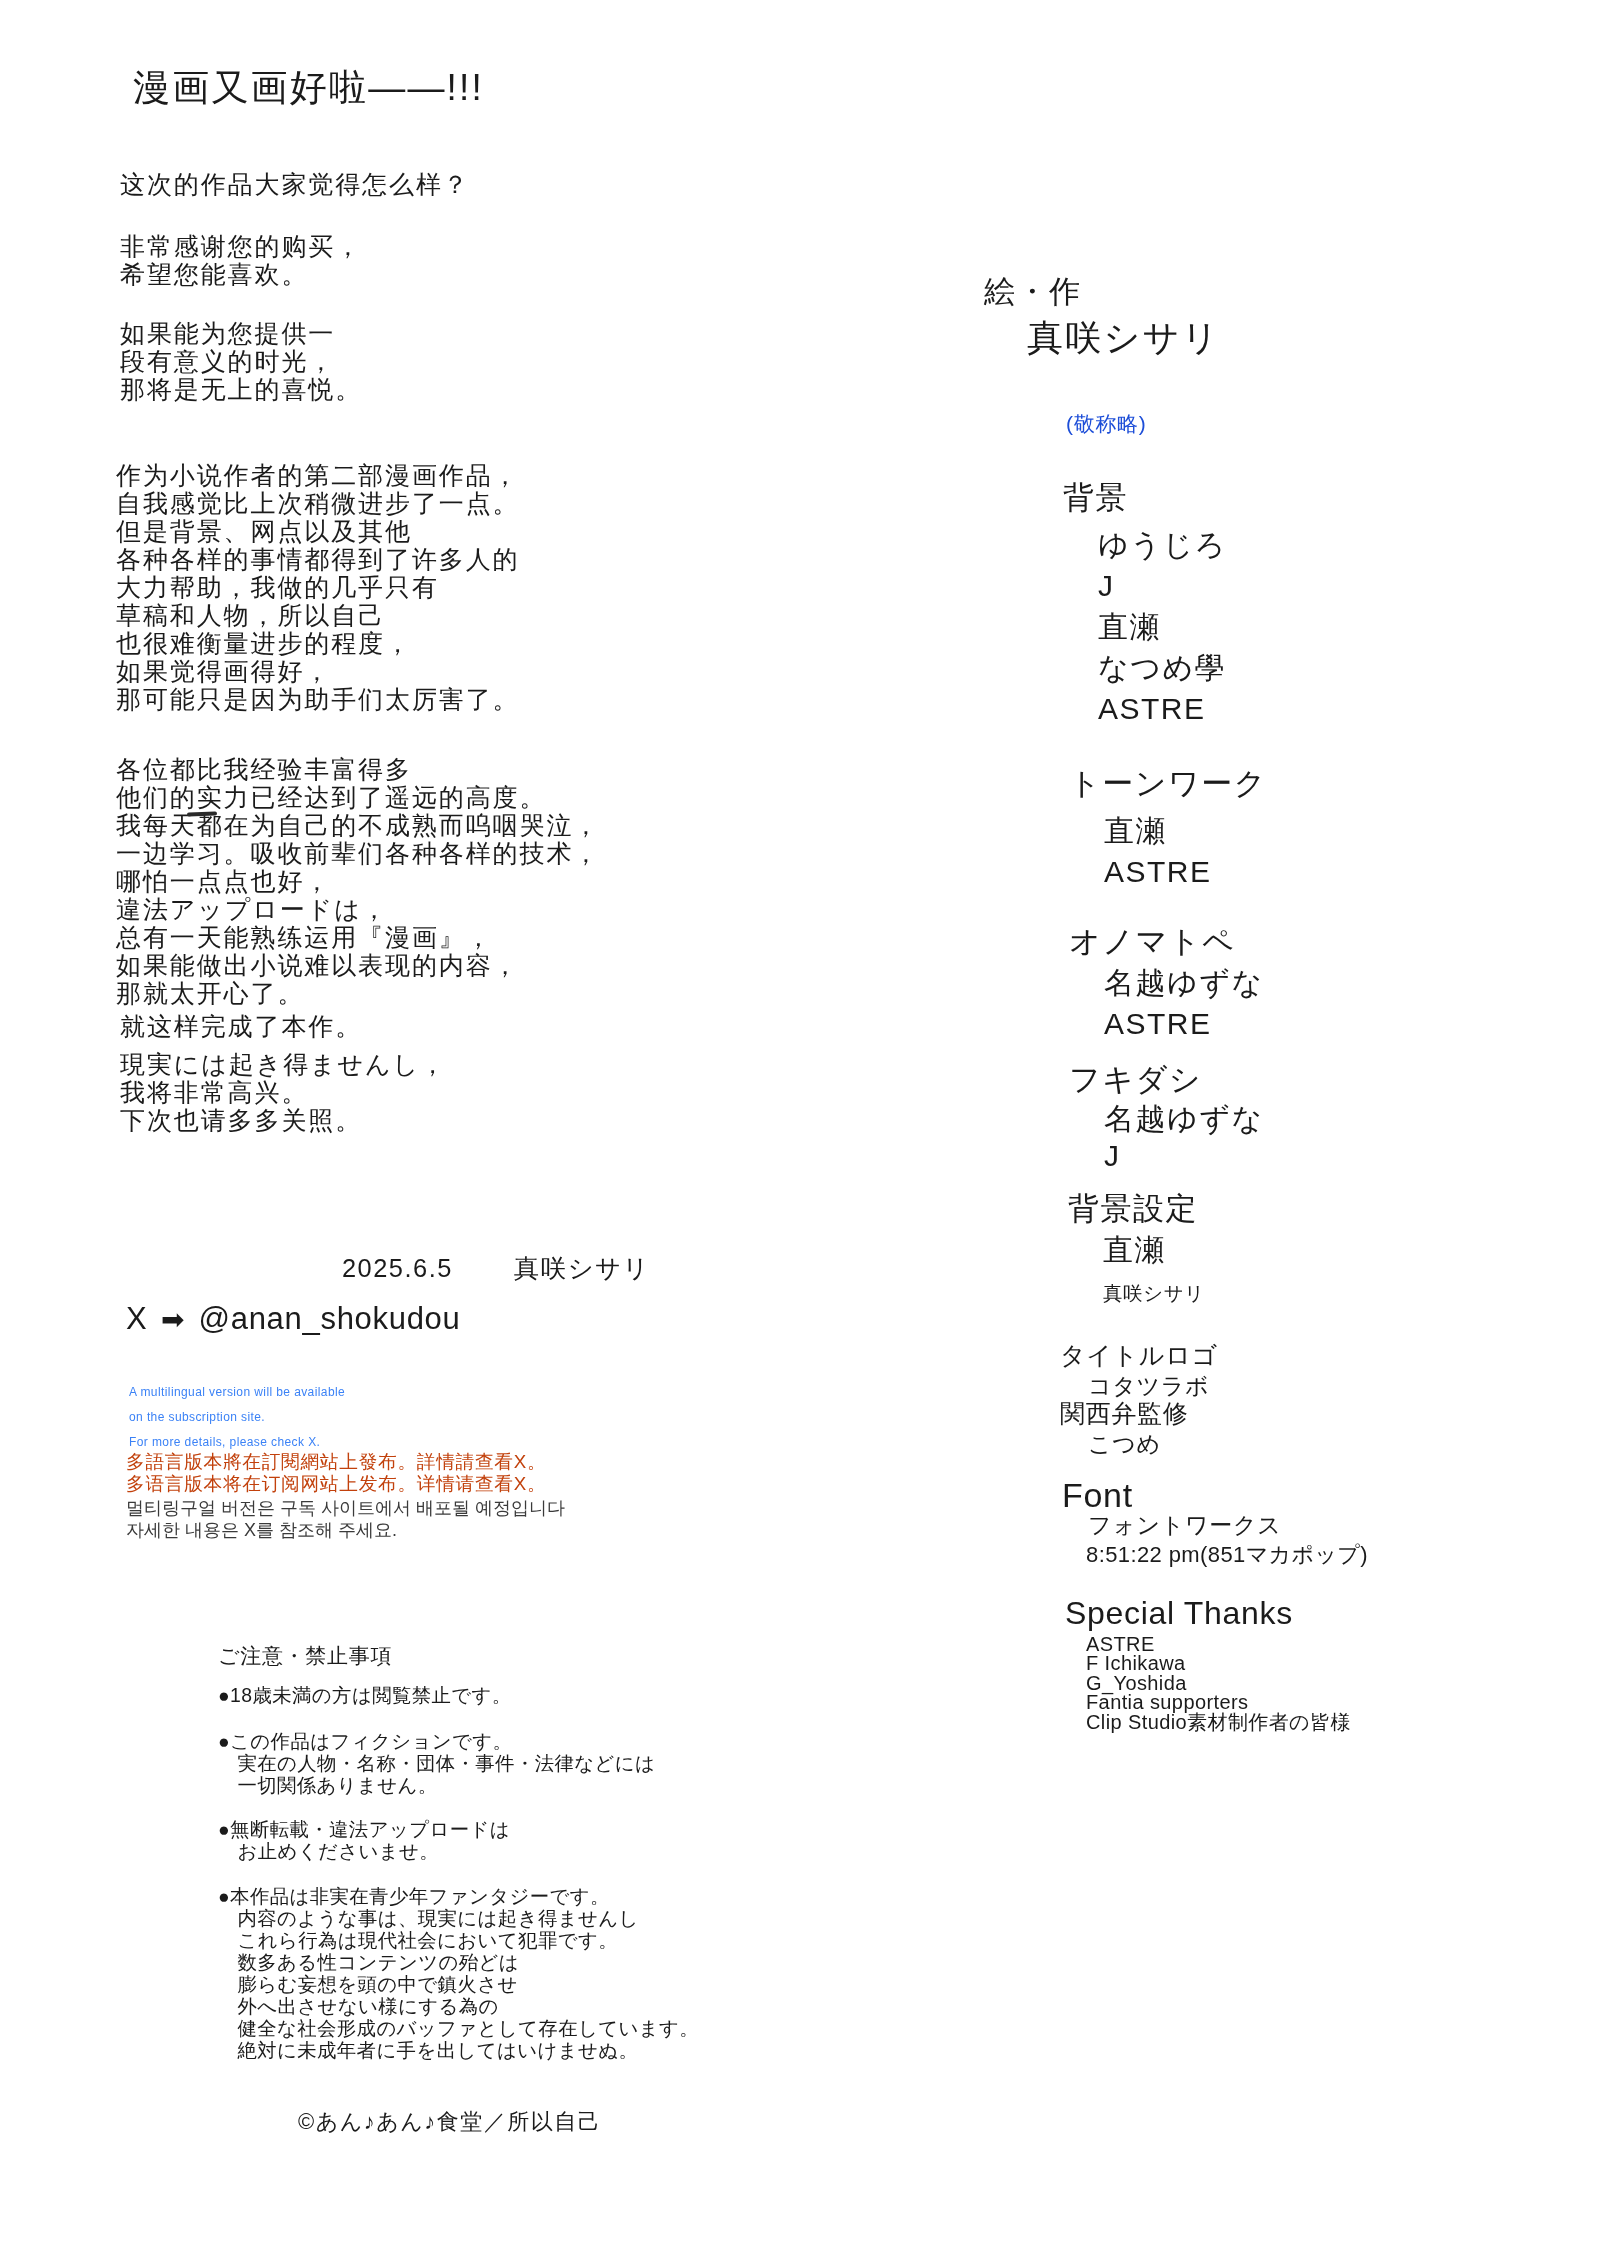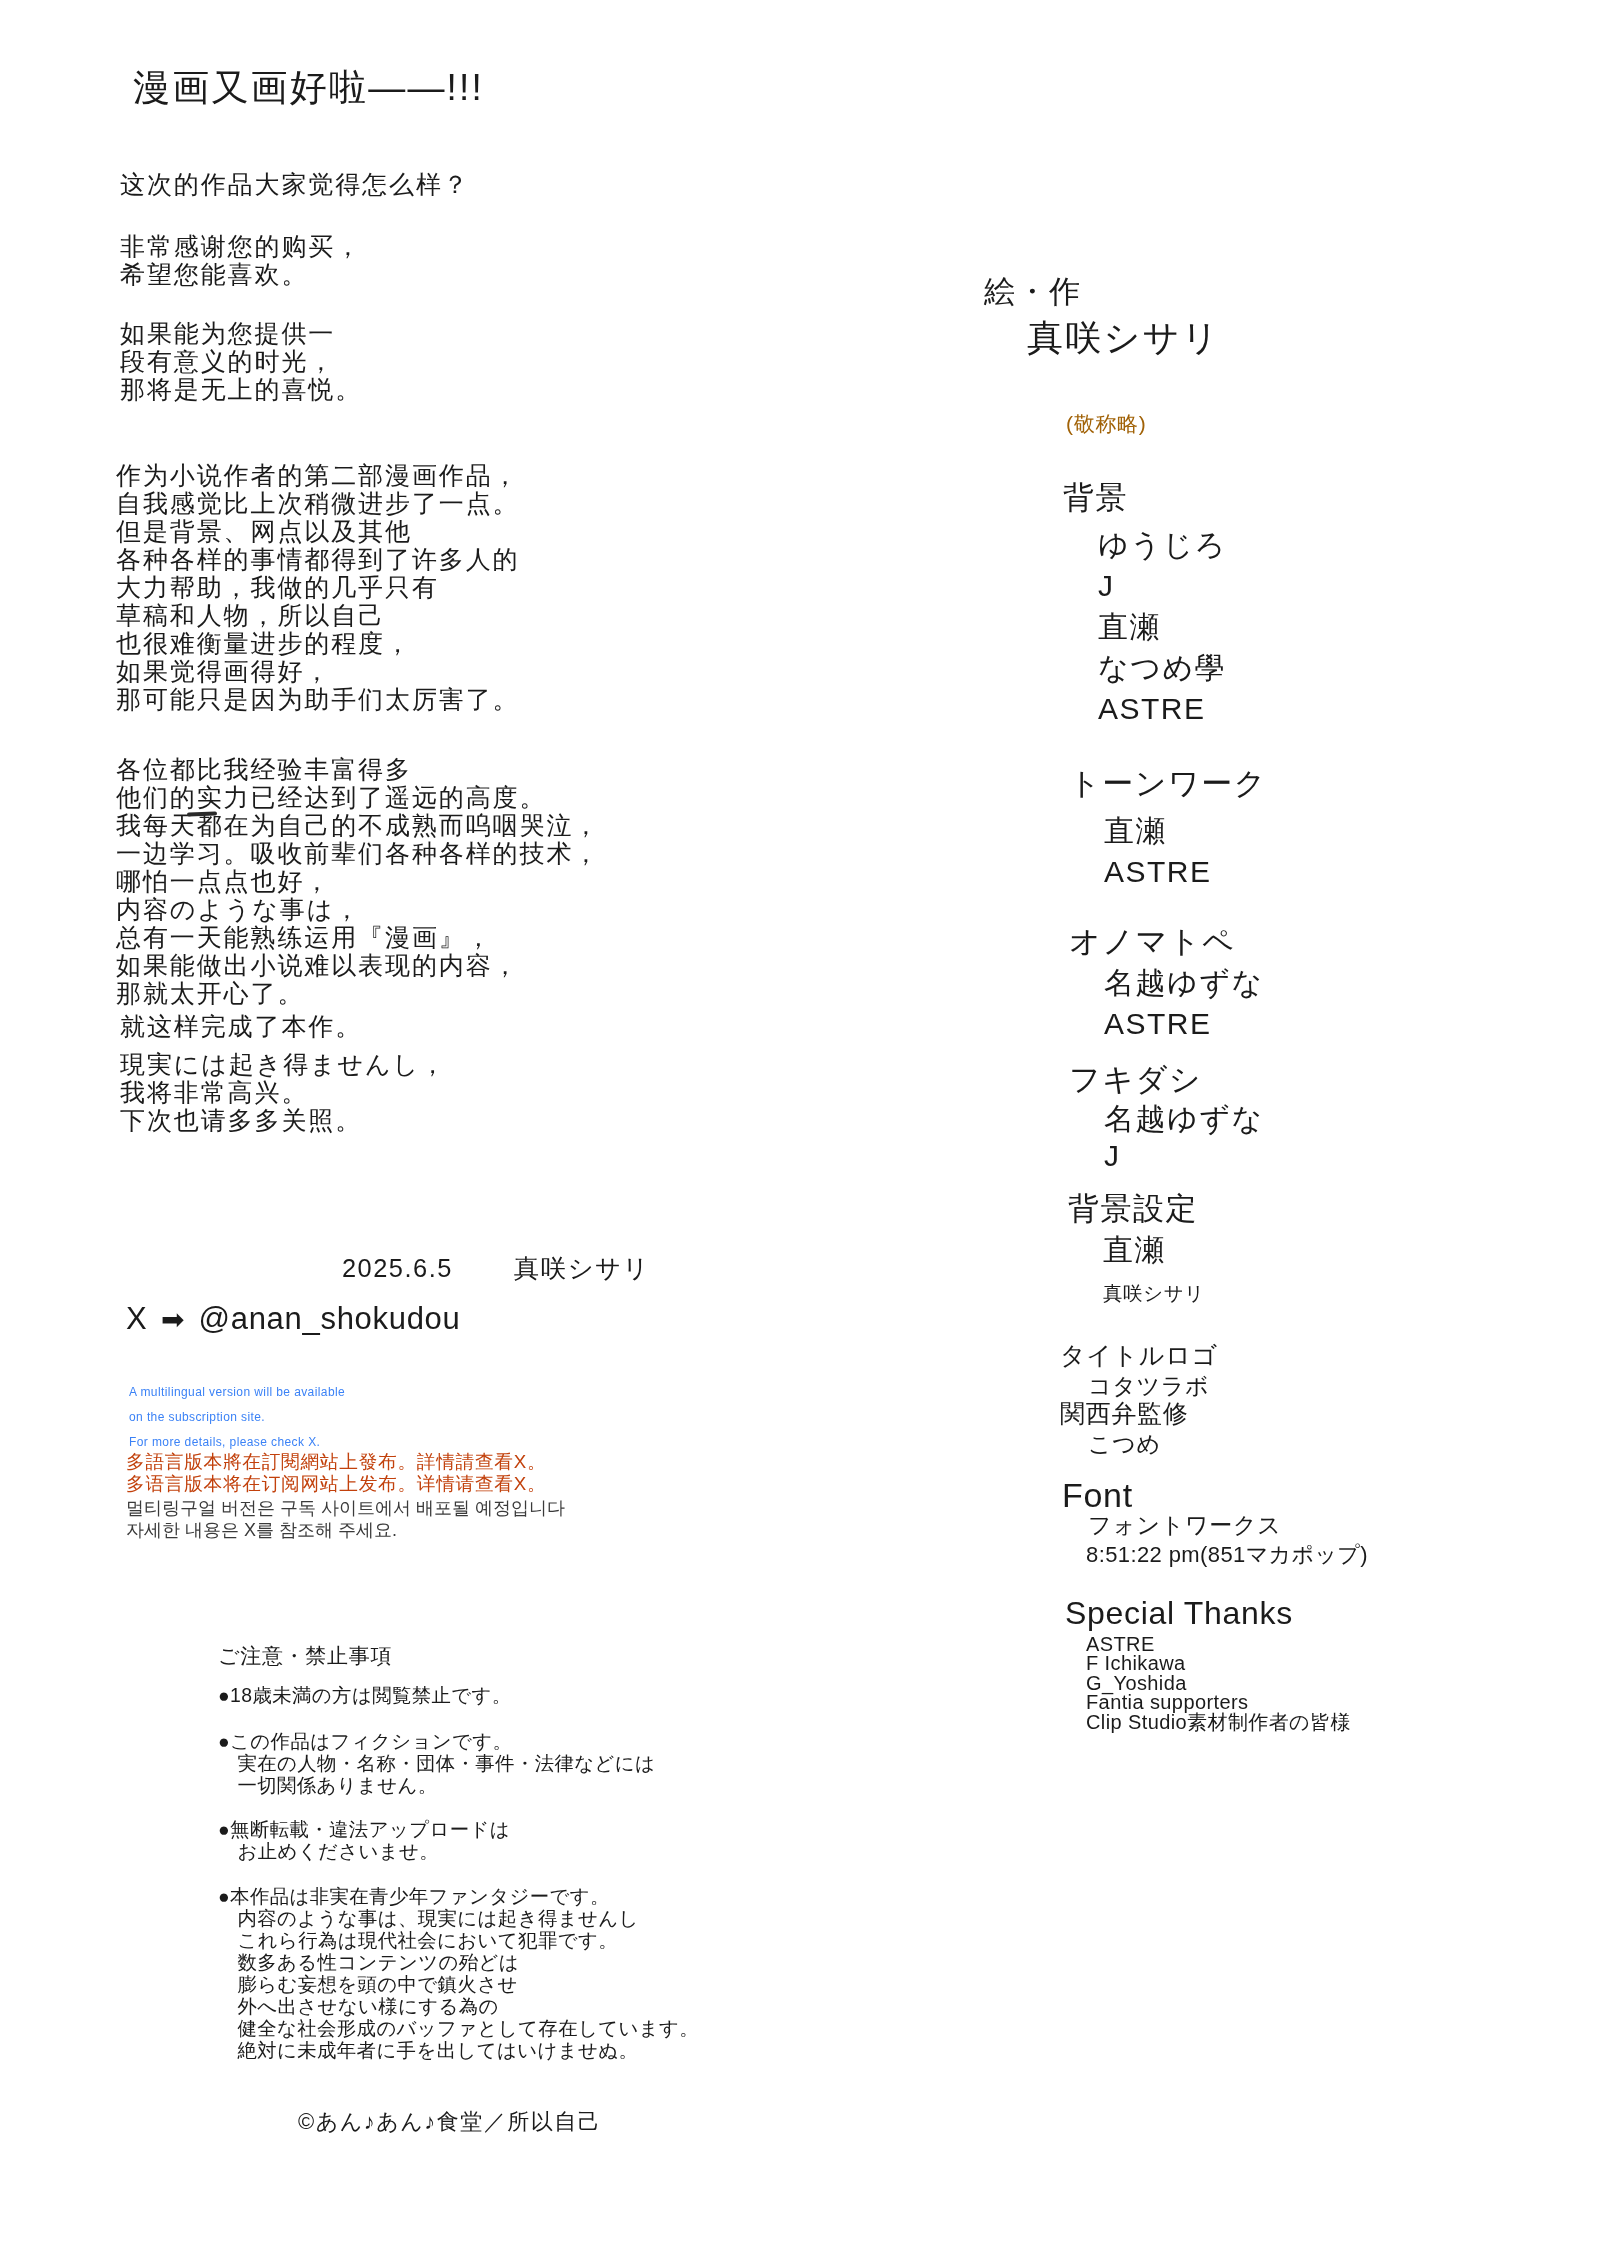--- a/index.html
+++ b/index.html
@@ -26,21 +26,21 @@
   .kr-note{font-size:18px;line-height:22px;letter-spacing:0px;color:#3a3a3a;white-space:nowrap;}
   .notice-h{font-size:21px;letter-spacing:0.7px;white-space:nowrap;}
   .notice{font-size:19.4px;line-height:22px;letter-spacing:0.4px;white-space:nowrap;}
   .notice .item{margin:0 0 22.4px 0;}
   .notice .item:first-child{margin-bottom:24px;}
   .notice .indent{padding-left:19.4px;}
   .footer{font-size:22px;letter-spacing:1.5px;white-space:nowrap;}
   
   .role-label{font-size:31px;letter-spacing:1.5px;white-space:nowrap;}
   .author-big{font-size:36px;letter-spacing:2.2px;white-space:nowrap;}
-  .honorific{font-size:21px;letter-spacing:0.7px;color:#a16207;white-space:nowrap;}
+  .honorific{font-size:21px;letter-spacing:0.7px;color:#1d4ed8;white-space:nowrap;}
   .credit{white-space:nowrap;}
   .credit .h{font-size:31px;letter-spacing:1.5px;line-height:1;}
   .credit .names{margin:10.5px 0 0 35px;}
   .credit .names.tight{margin-top:4.5px;}
   .credit .nm{font-size:30px;letter-spacing:1.5px;line-height:41px;}
   .credit .nm.lh50{line-height:37px;}
   .credit .nm-sub{font-size:19.4px;letter-spacing:0.7px;margin-top:10.5px;}
   .credit-sm .h{font-size:25px;letter-spacing:0.7px;line-height:1;}
   .credit-sm .names{margin:3px 0 0 28px;}
   .credit-sm .nm{font-size:23px;letter-spacing:0.7px;line-height:30px;}
@@ -82,21 +82,21 @@
     <div>如果觉得画得好，</div>
     <div>那可能只是因为助手们太厉害了。</div>
   </div>
 
   <div class="abs cn" style="left:116px;top:755px">
     <div>各位都比我经验丰富得多</div>
     <div>他们的实力已经达到了遥远的高度。</div>
     <div>我每天都在为自己的不成熟而呜咽哭泣，</div>
     <div>一边学习。吸收前辈们各种各样的技术，</div>
     <div>哪怕一点点也好，</div>
-    <div>内容のような事は，</div>
+    <div>違法アップロードは，</div>
     <div>总有一天能熟练运用『漫画』，</div>
     <div>如果能做出小说难以表现的内容，</div>
     <div>那就太开心了。</div>
   </div>
   <div class="abs underline-mark" style="left:187px;top:812px"></div>
 
   <div class="abs cn" style="left:120px;top:1012px">就这样完成了本作。</div>
 
   <div class="abs cn2" style="left:120px;top:1050px">
     <div>現実には起き得ませんし，</div>

